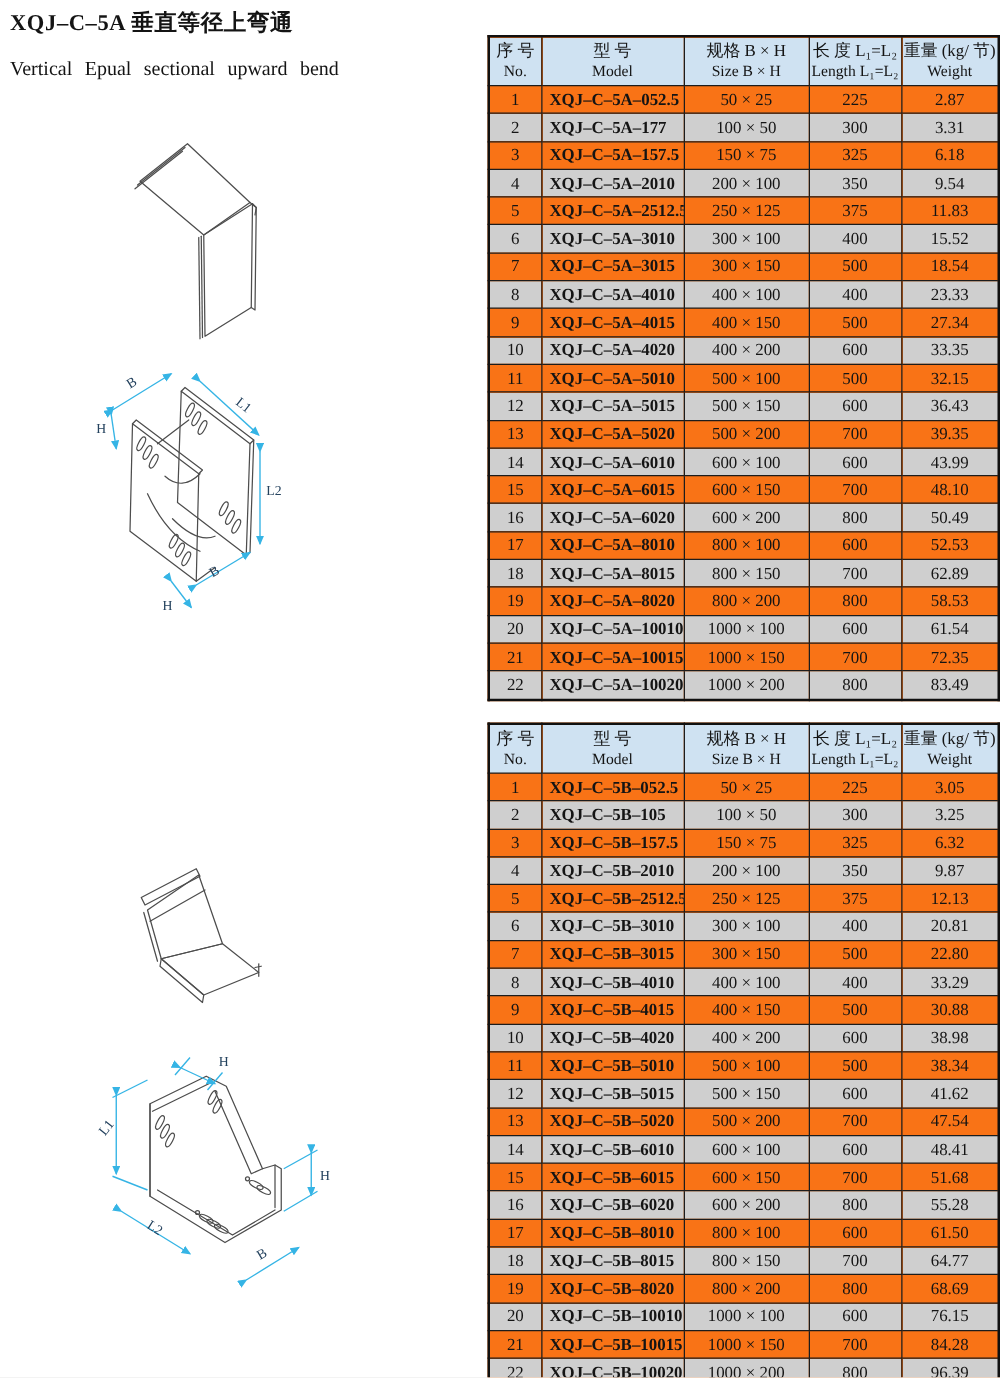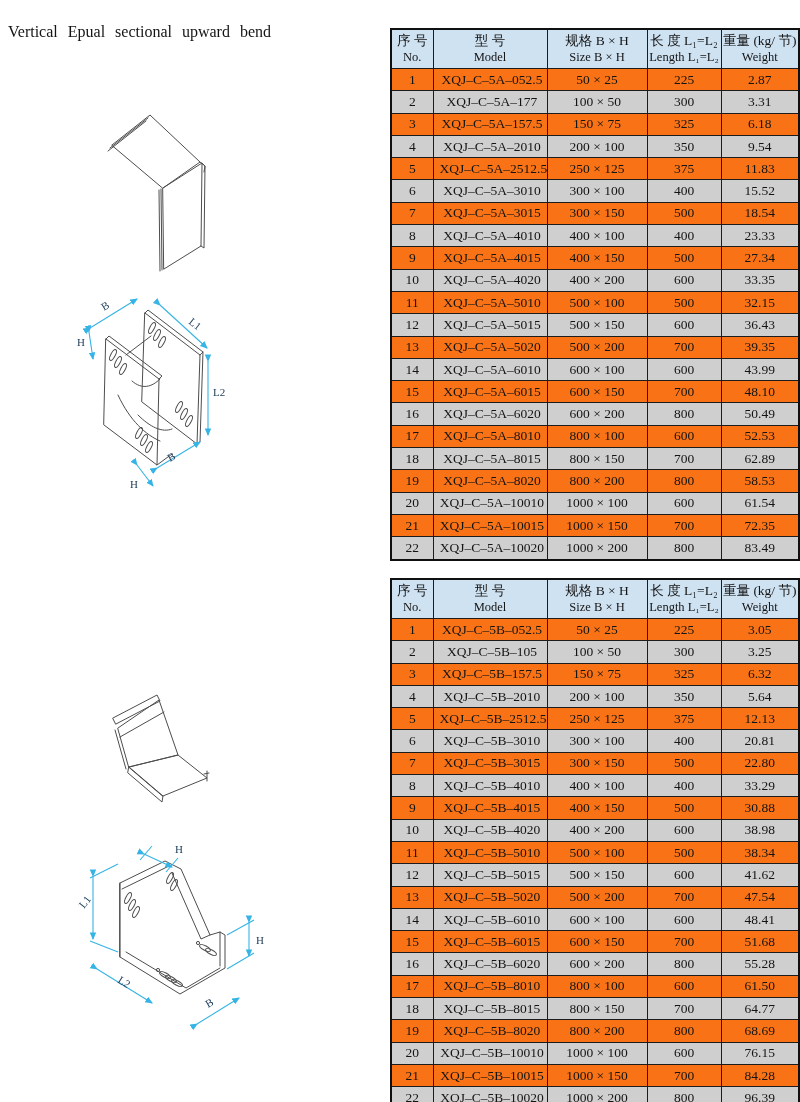--- a/index.html
+++ b/index.html
@@ -19,38 +19,39 @@
   .sec-title{position:absolute;left:8px;}
   .t-cn{font-size:18px;font-weight:bold;letter-spacing:.5px;}
   .t-en{font-size:16px;word-spacing:6px;margin-top:17px;}
   .spec-table{
     position:absolute;left:390px;width:408px;
     border-collapse:collapse;table-layout:fixed;background:#f97316;
     border:2.5px solid #101010;
   }
   .spec-table th,.spec-table td{border:1px solid var(--border);overflow:hidden;white-space:nowrap;}
   .spec-table td{height:21.3px;font-size:13.5px;text-align:center;padding:0 2px;color:var(--text);}
-  .spec-table td.model{text-align:center;padding-left:6px;}
+  .spec-table td.model{text-align:left;padding-left:6px;font-weight:bold;}
   .spec-table thead th{background:var(--header-bg);font-weight:normal;padding:2px 0 3px;}
   .h-cn{font-size:13.5px;line-height:17px;}
   .h-en{font-size:12.5px;line-height:16px;}
   tr.alt td{background:var(--row-alt-bg);}
   .diagram{position:absolute;}
   .diagram svg{display:block;}
   .dim-text{font-size:11px;fill:#24425e;font-family:"Liberation Serif","DejaVu Serif",serif;}
   .blk{fill:none;stroke:#4d4d4d;stroke-width:1;stroke-linejoin:round;stroke-linecap:round;}
   .dim{fill:none;stroke:var(--dim-line);stroke-width:1.1;}
   .slot{fill:none;stroke:#4d4d4d;stroke-width:1;}
 </style>
 </head>
 <body>
 
 <div class="page">
 
   <div class="sec-title" style="top:6px;">
+    <div class="t-cn">XQJ–C–5A 垂直等径上弯通</div>
     <div class="t-en">Vertical Epual sectional upward bend</div>
   </div>
 
   <div class="diagram" style="left:60px;top:80px;">
     <svg width="260" height="220" viewBox="0 0 260 220">
       <path class="blk" d="M52,65 L90,35 L140,82 L103,108 Z"></path>
       <path class="blk" d="M50,68 L88,38"></path>
       <path class="blk" d="M48,71 L86,41"></path>
       <path class="blk" d="M103,108 L142,83 L141,166 L104,189 Z"></path>
       <path class="blk" d="M101,109 L102,190"></path>
@@ -417,21 +418,21 @@
           <td class="model">XQJ–C–5B–157.5</td>
           <td>150 × 75</td>
           <td>325</td>
           <td>6.32</td>
         </tr>
         <tr class="alt">
           <td>4</td>
           <td class="model">XQJ–C–5B–2010</td>
           <td>200 × 100</td>
           <td>350</td>
-          <td>5.64</td>
+          <td>9.87</td>
         </tr>
         <tr>
           <td>5</td>
           <td class="model">XQJ–C–5B–2512.5</td>
           <td>250 × 125</td>
           <td>375</td>
           <td>12.13</td>
         </tr>
         <tr class="alt">
           <td>6</td>

